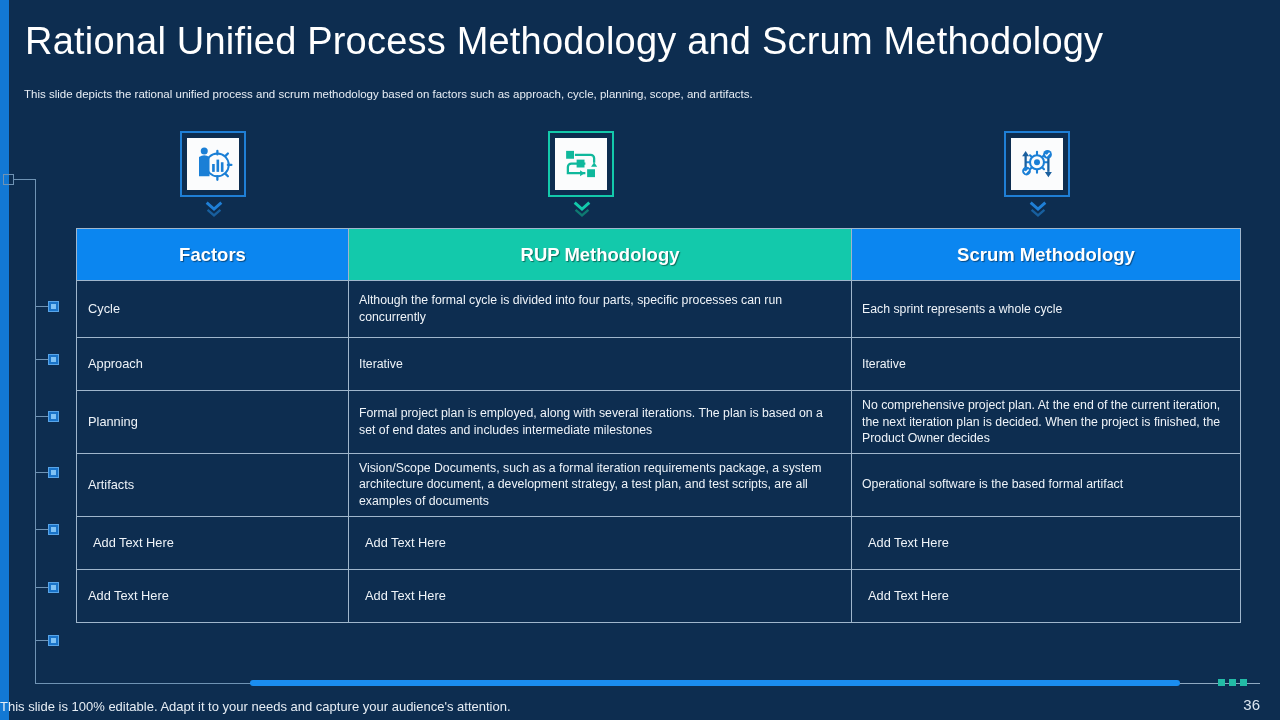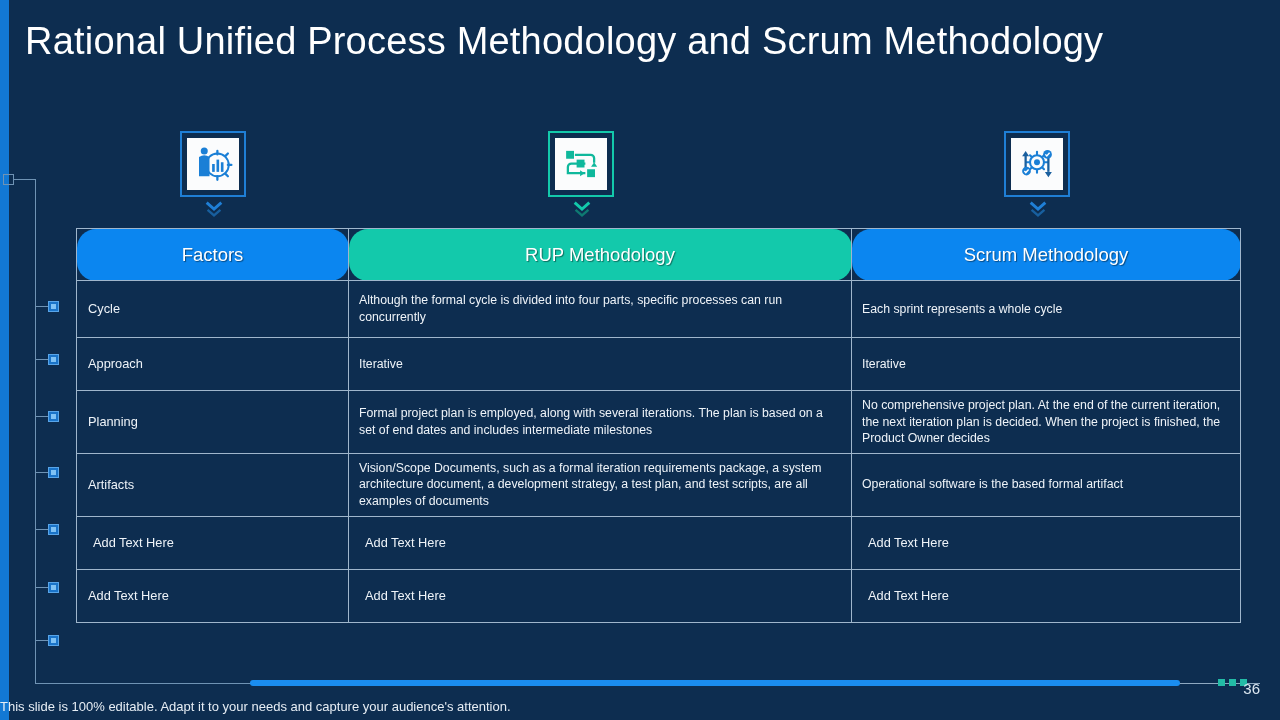--- a/index.html
+++ b/index.html
@@ -90,24 +90,23 @@
     border: 1px solid #9fb6cc;
     border-collapse: collapse;
     table-layout: fixed;
   }
   .tbl td, .tbl th { border: 1px solid #9fb6cc; }
   col.c1 { width: 272px; }
   col.c2 { width: 503px; }
   col.c3 { width: 389px; }
   .hdr { height: 52px; }
   .hdr th {
-    color: #ffffff; font-size: 18.5px; font-weight: normal;
+    color: #ffffff; font-size: 18.5px; font-weight: bold;
     text-align: center; vertical-align: middle;
     text-shadow: 1px 1px 1px rgba(0,0,0,.45);
-    border-radius: 19px;
   }
   .hdr .h-blue  { background: #0b86f0; }
   .hdr .h-teal  { background: #13c9ab; }
   .tbl td {
     color: #eef3f8; font-size: 12.3px;
     padding: 6px 10px; vertical-align: middle;
     line-height: 1.35; background: #0d2d50;
   }
   .tbl td.factor { font-size: 12.8px; padding-left: 11px; }
   .tbl td.addtxt { font-size: 12.8px; }
@@ -122,34 +121,35 @@
     width: 930px; height: 6px;
     background: #1a8df0; border-radius: 3px;
   }
   .dots { position: absolute; left: 1218px; top: 679px; display: flex; gap: 4px; }
   .dots i { display: block; width: 7px; height: 7px; background: #23bba6; }
   .footer-note {
     position: absolute; left: 0; top: 699px; width: 1048px;
     text-align: left; font-size: 13px; color: #e6edf4;
   }
   .page-num {
-    position: absolute; right: 20px; top: 680px;
+    position: absolute; right: 20px; top: 696px;
     font-size: 15px; color: #dbe6f0;
   }
 </style>
 </head>
 <body>
 
 <div class="slide">
 
   <div class="left-strip"></div>
 
   <div class="title-band">
     <div class="slide-title">Rational Unified Process Methodology and Scrum Methodology</div>
   </div>
+  <div class="slide-subtitle">This slide depicts the rational unified process and scrum methodology based on factors such as approach, cycle, planning, scope, and artifacts.</div>
 
   <div class="conn-square"></div>
   <div class="conn-h-top"></div>
   <div class="conn-v"></div>
   <div class="conn-h-bottom"></div>
 
   <div class="row-bullet-line" style="top:306px"></div>
   <div class="row-bullet" style="left:48px; top:301px"></div>
   <div class="row-bullet-line" style="top:359px"></div>
   <div class="row-bullet" style="left:48px; top:354px"></div>

